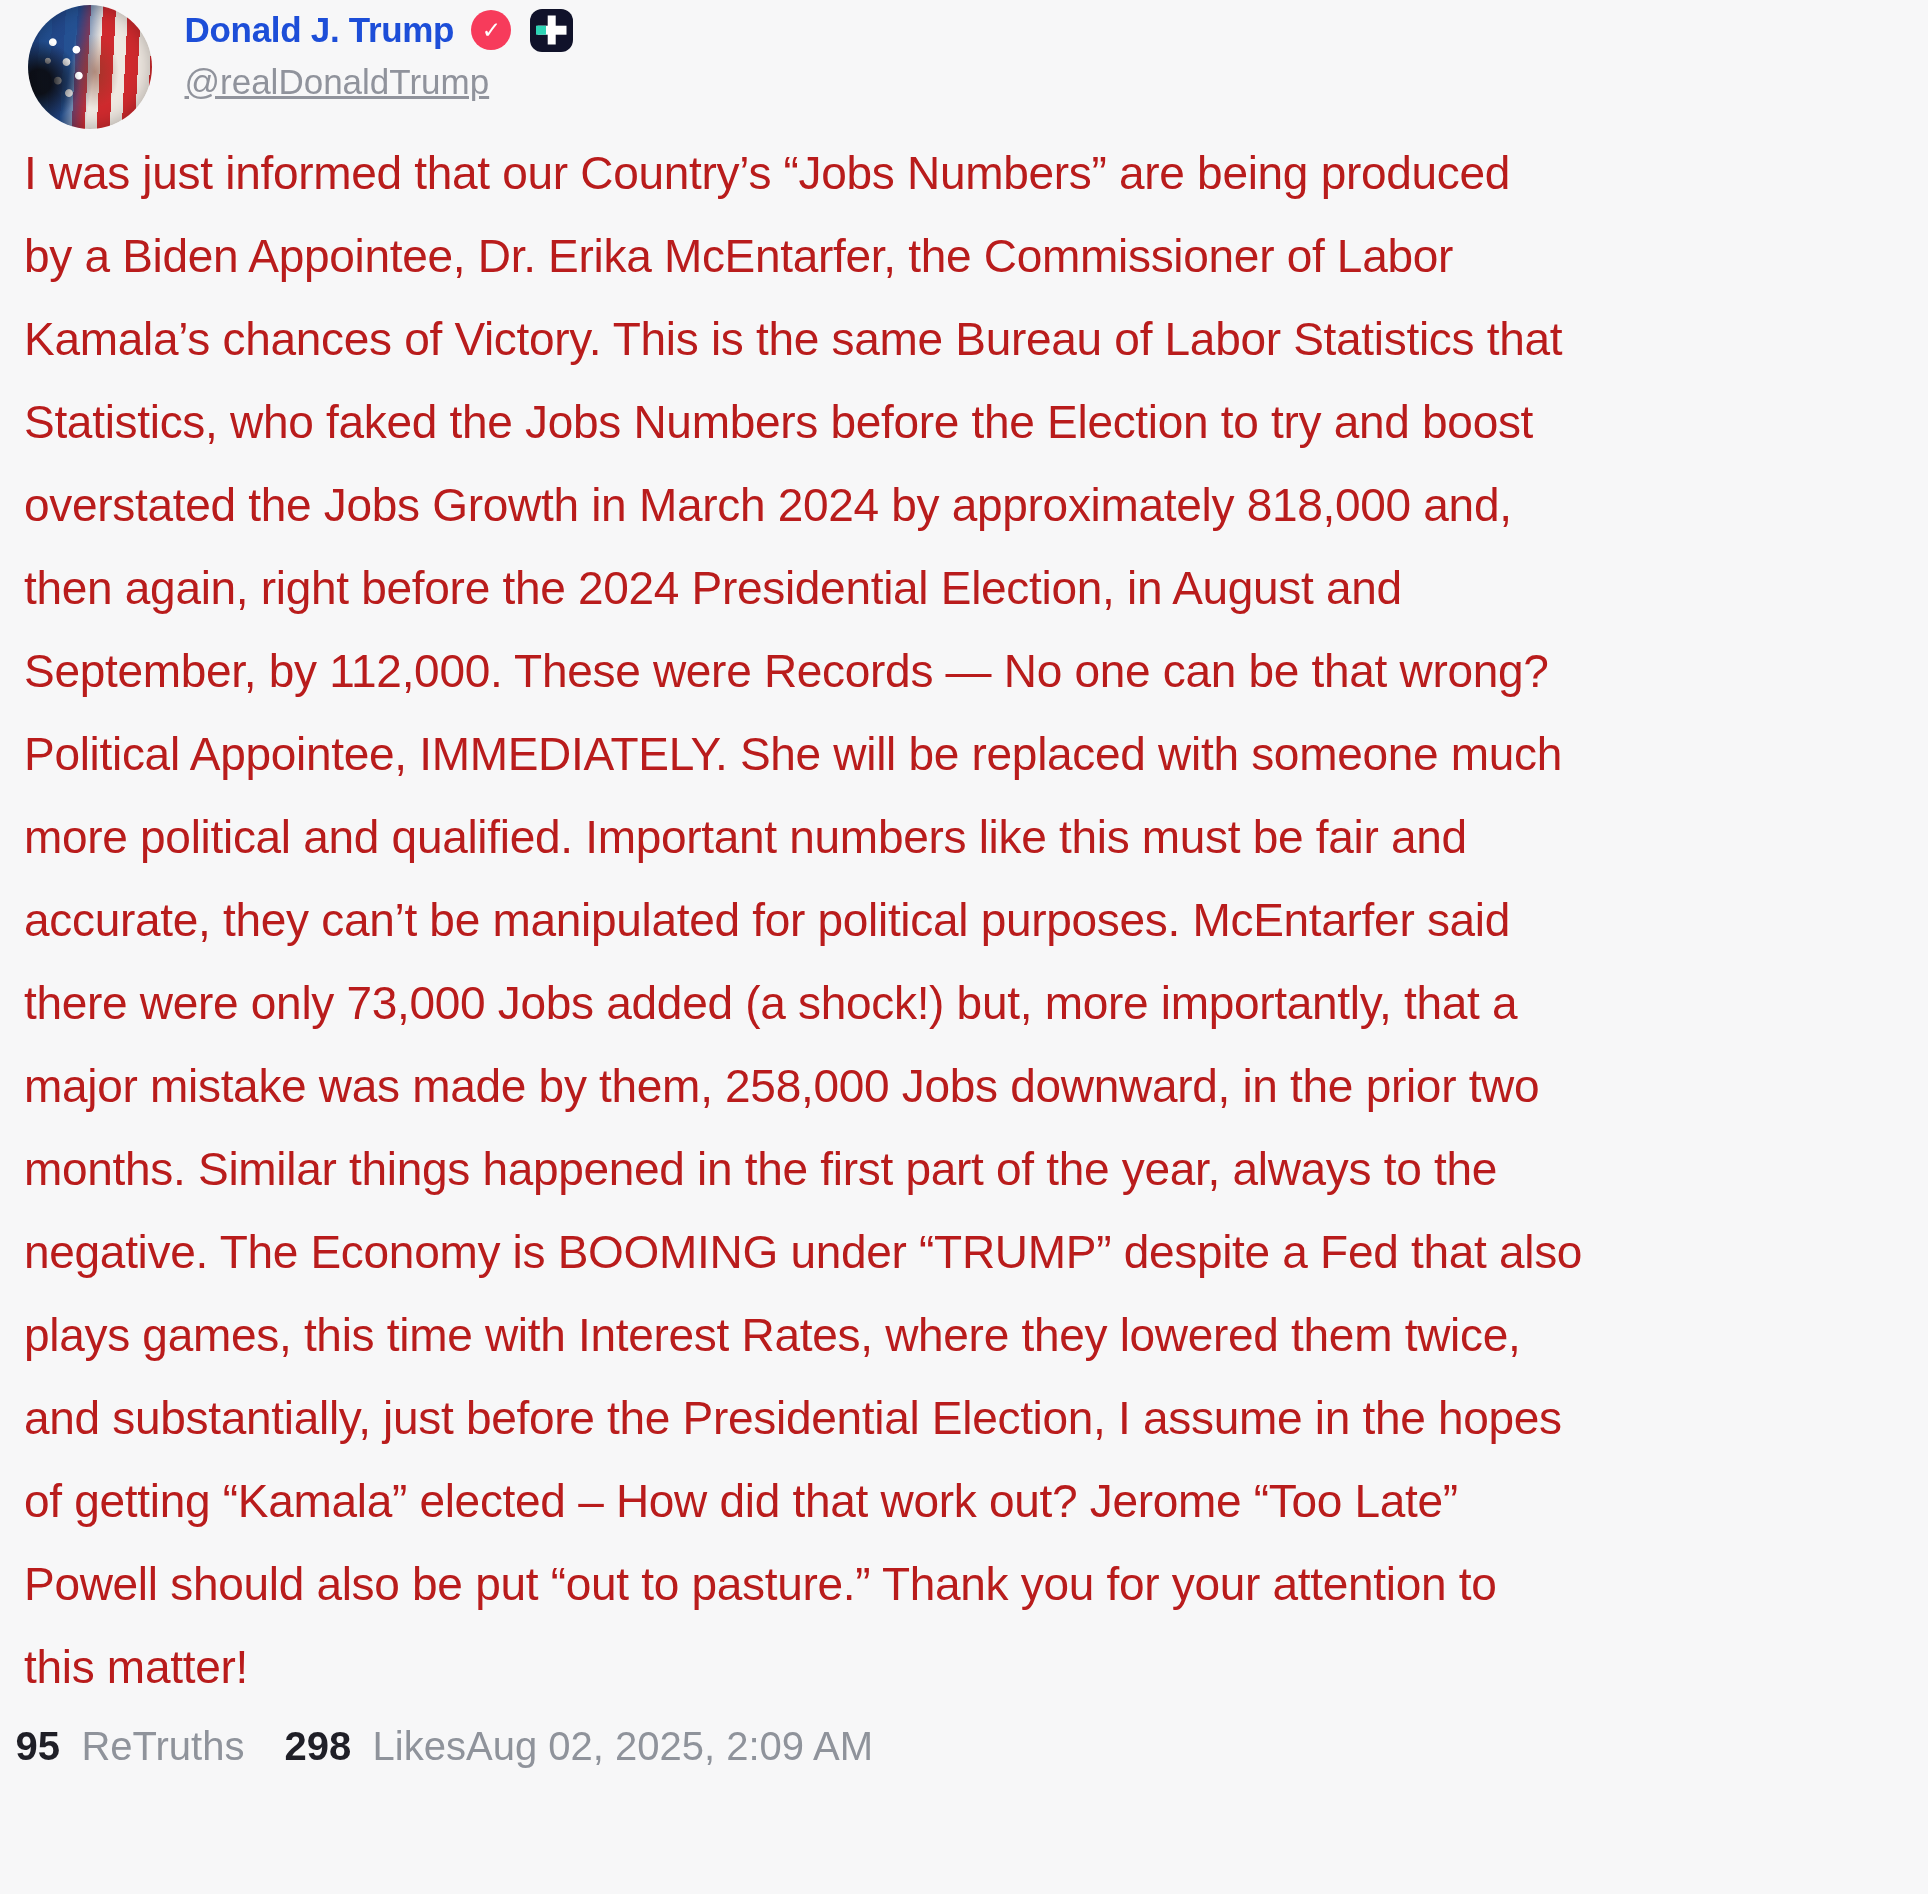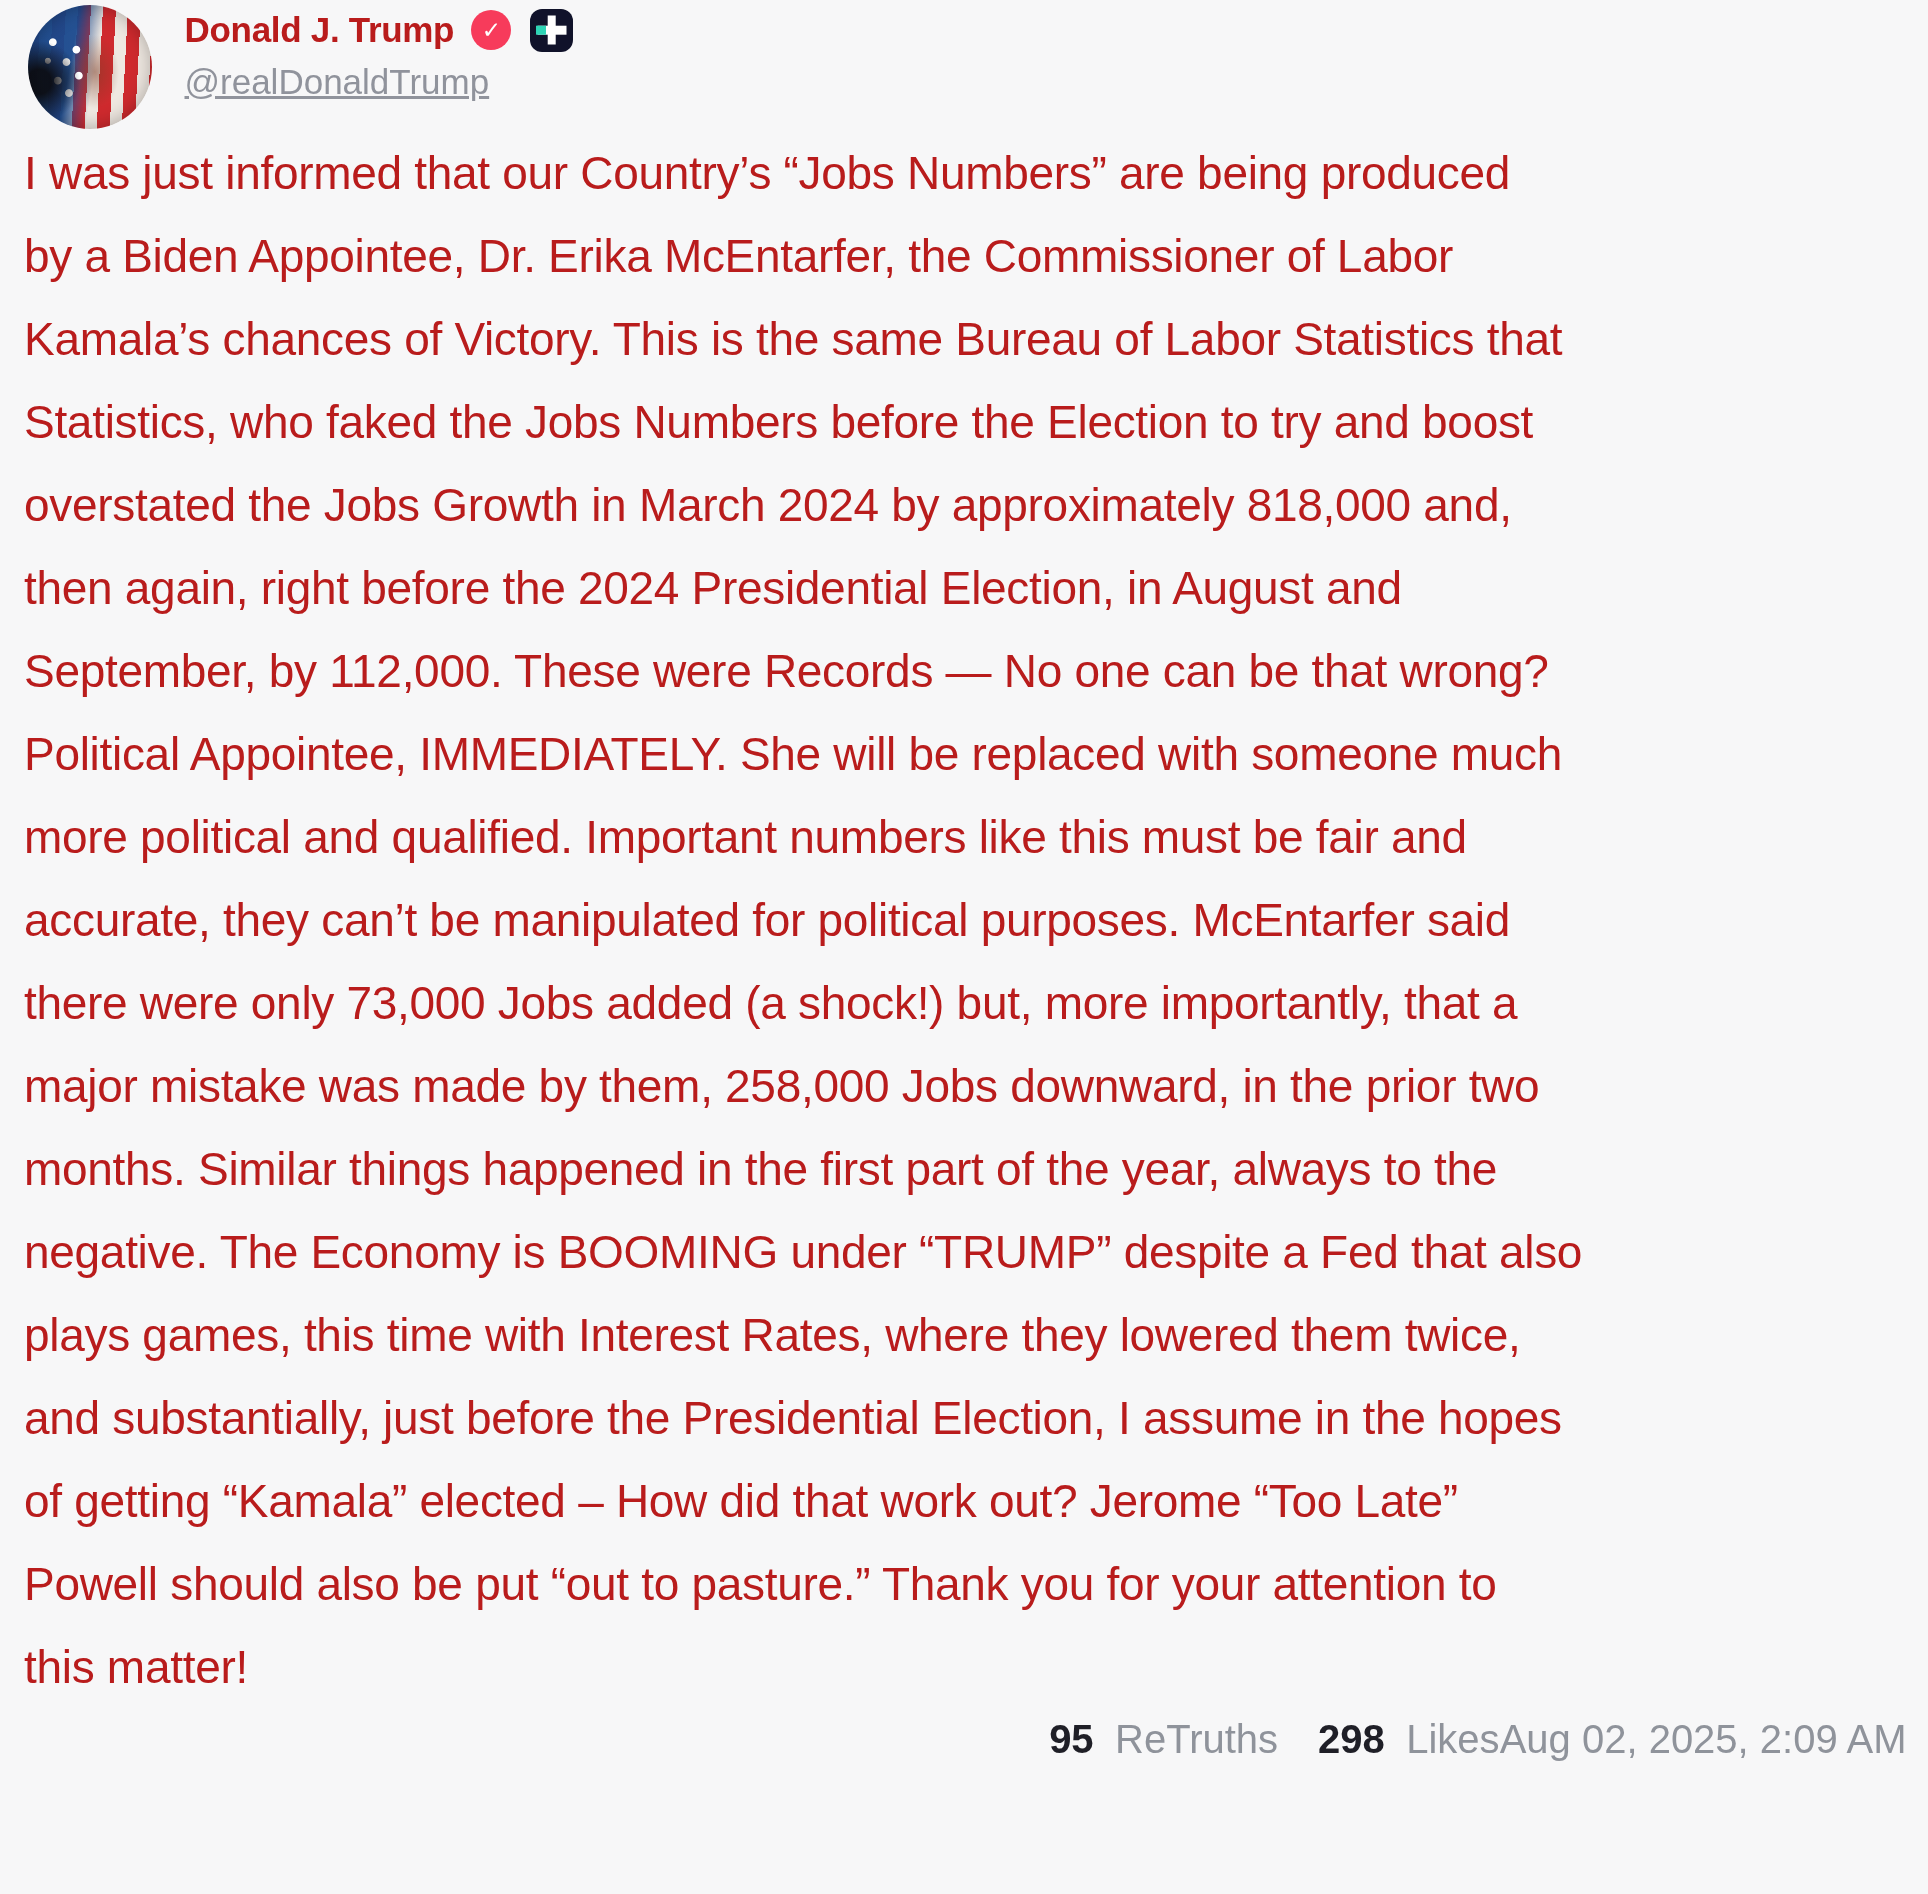--- a/index.html
+++ b/index.html
@@ -42,21 +42,21 @@
       radial-gradient(circle 3.4px at 16% 45%, #fff 0 2.6px, rgba(255,255,255,0) 3.4px),
       radial-gradient(ellipse 26% 40% at 54% 54%, rgba(125,62,40,.55), rgba(125,62,40,0) 75%),
       linear-gradient(100deg, rgba(26,73,142,.97) 0%, rgba(26,73,142,.95) 36%, rgba(26,73,142,0) 54%),
       repeating-linear-gradient(93deg, #cf2a2e 0 13px, #efe8e1 13px 25px);
   }
   .header-text { padding-top: 3.4px; margin-left: 33px; }
   .name-row { display: flex; align-items: center; gap: 13.8px; }
   .display-name {
     font-size: 35px;
     font-weight: bold;
-    color: #b91c1c;
+    color: #1d4ed8;
     letter-spacing: -0.3px;
     cursor: pointer;
   }
   .badge-verified {
     width: 40px; height: 40px;
     border-radius: 50%;
     background: #f73b5b;
     color: #ffffff;
     display: flex; align-items: center; justify-content: center;
     font-size: 23px; font-weight: bold;
@@ -104,24 +104,24 @@
     font-size: 46px;
     line-height: 83px;
     letter-spacing: -0.3px;
     color: #b91c1c;
     white-space: nowrap;
   }
 
   
   .footer {
     display: flex;
-    justify-content: flex-end;
+    justify-content: flex-start;
     align-items: baseline;
     padding: 0 22.4px 0 15.5px;
-    margin-top: 8px;
+    margin-top: 15px;
     font-size: 40px;
   }
   .stats { display: flex; align-items: baseline; }
   .stat { cursor: pointer; }
   .stat + .stat { margin-left: 40px; }
   .stat .count { font-weight: bold; color: #1f1f27; }
   .stat .label { color: #8f939b; margin-left: 10.3px; }
   .timestamp { color: #8f939b; cursor: pointer; }
 </style>
 </head>

